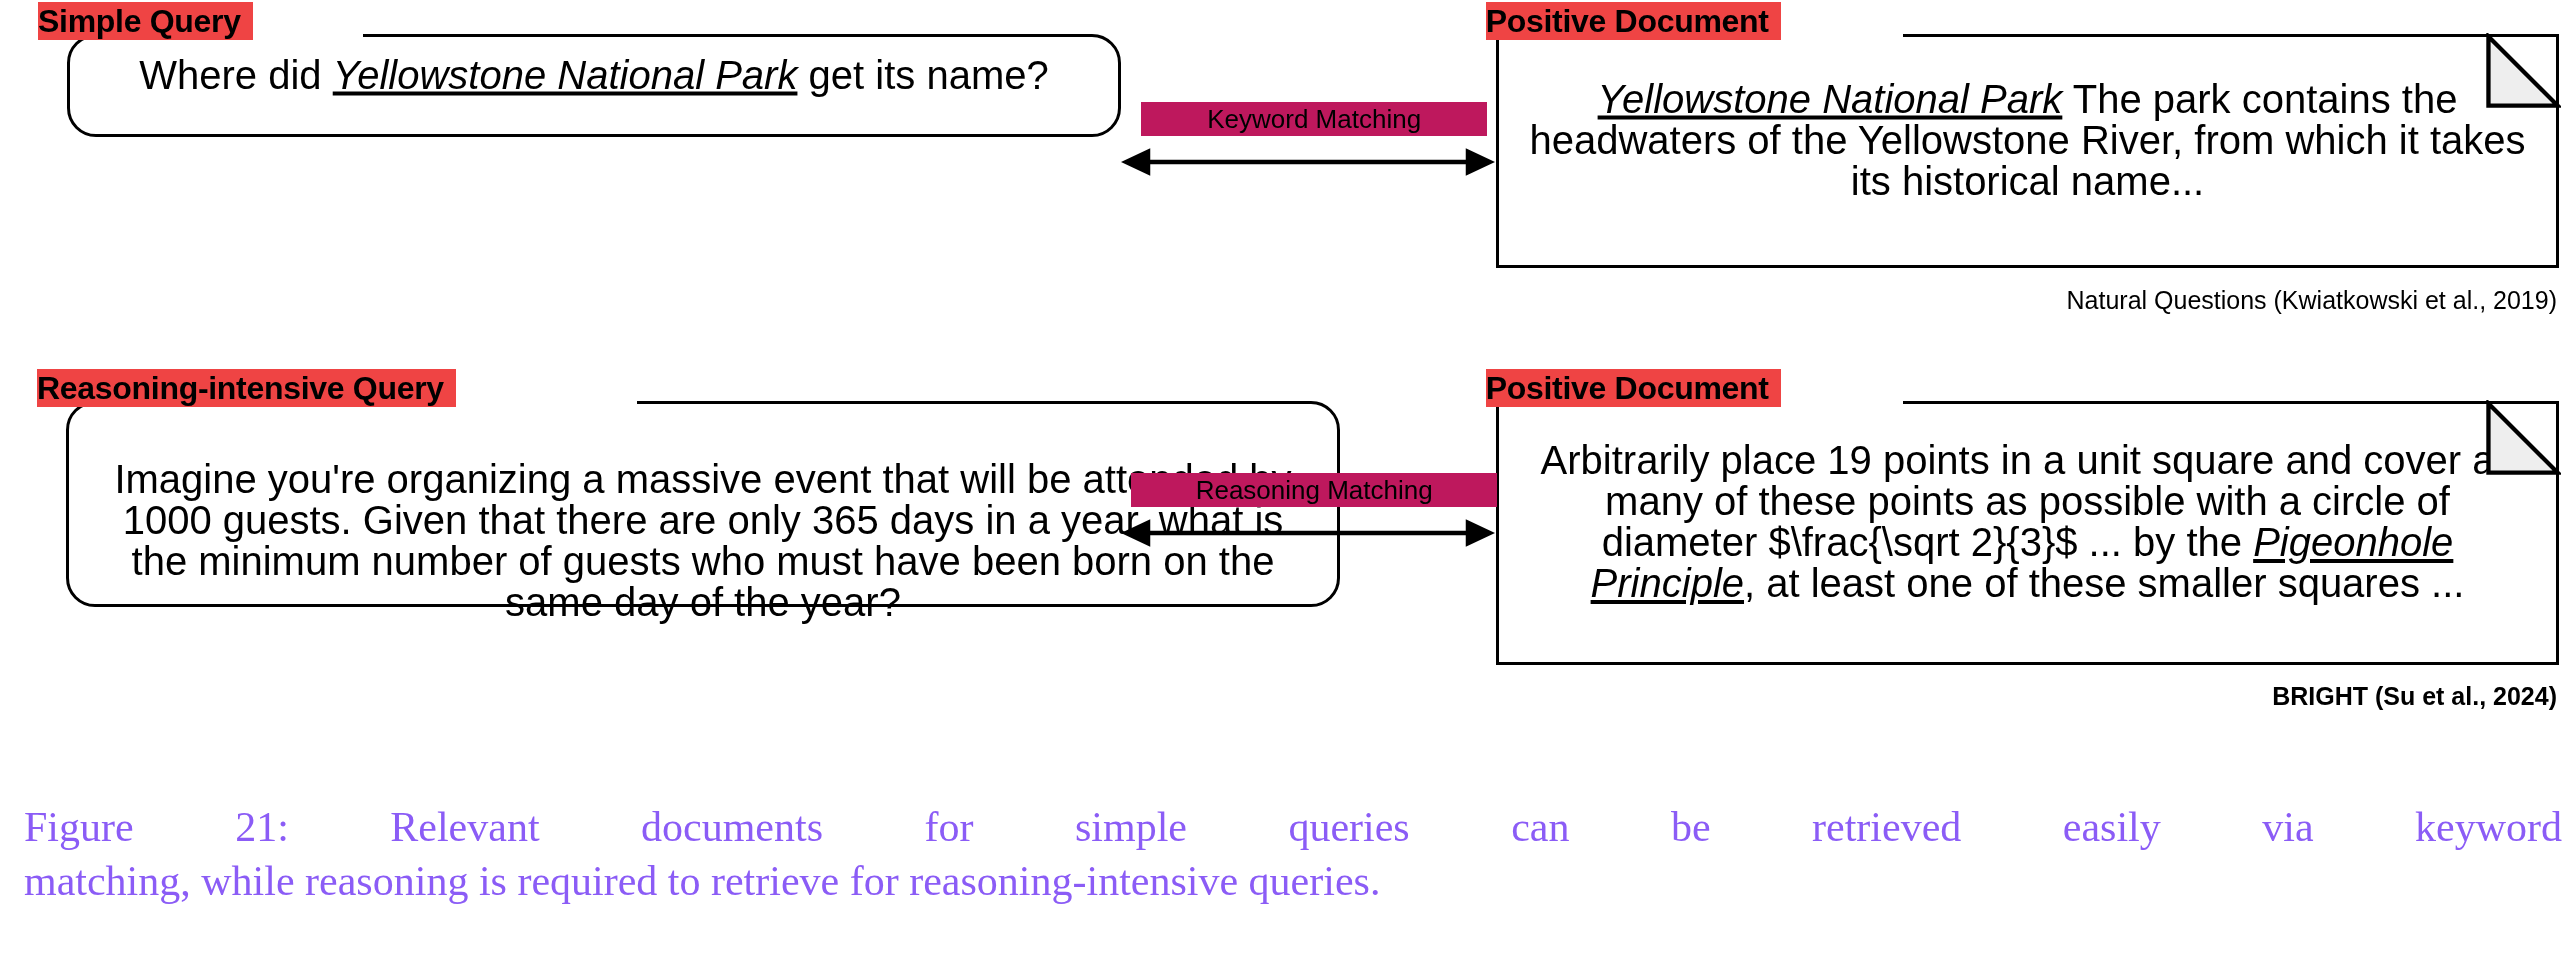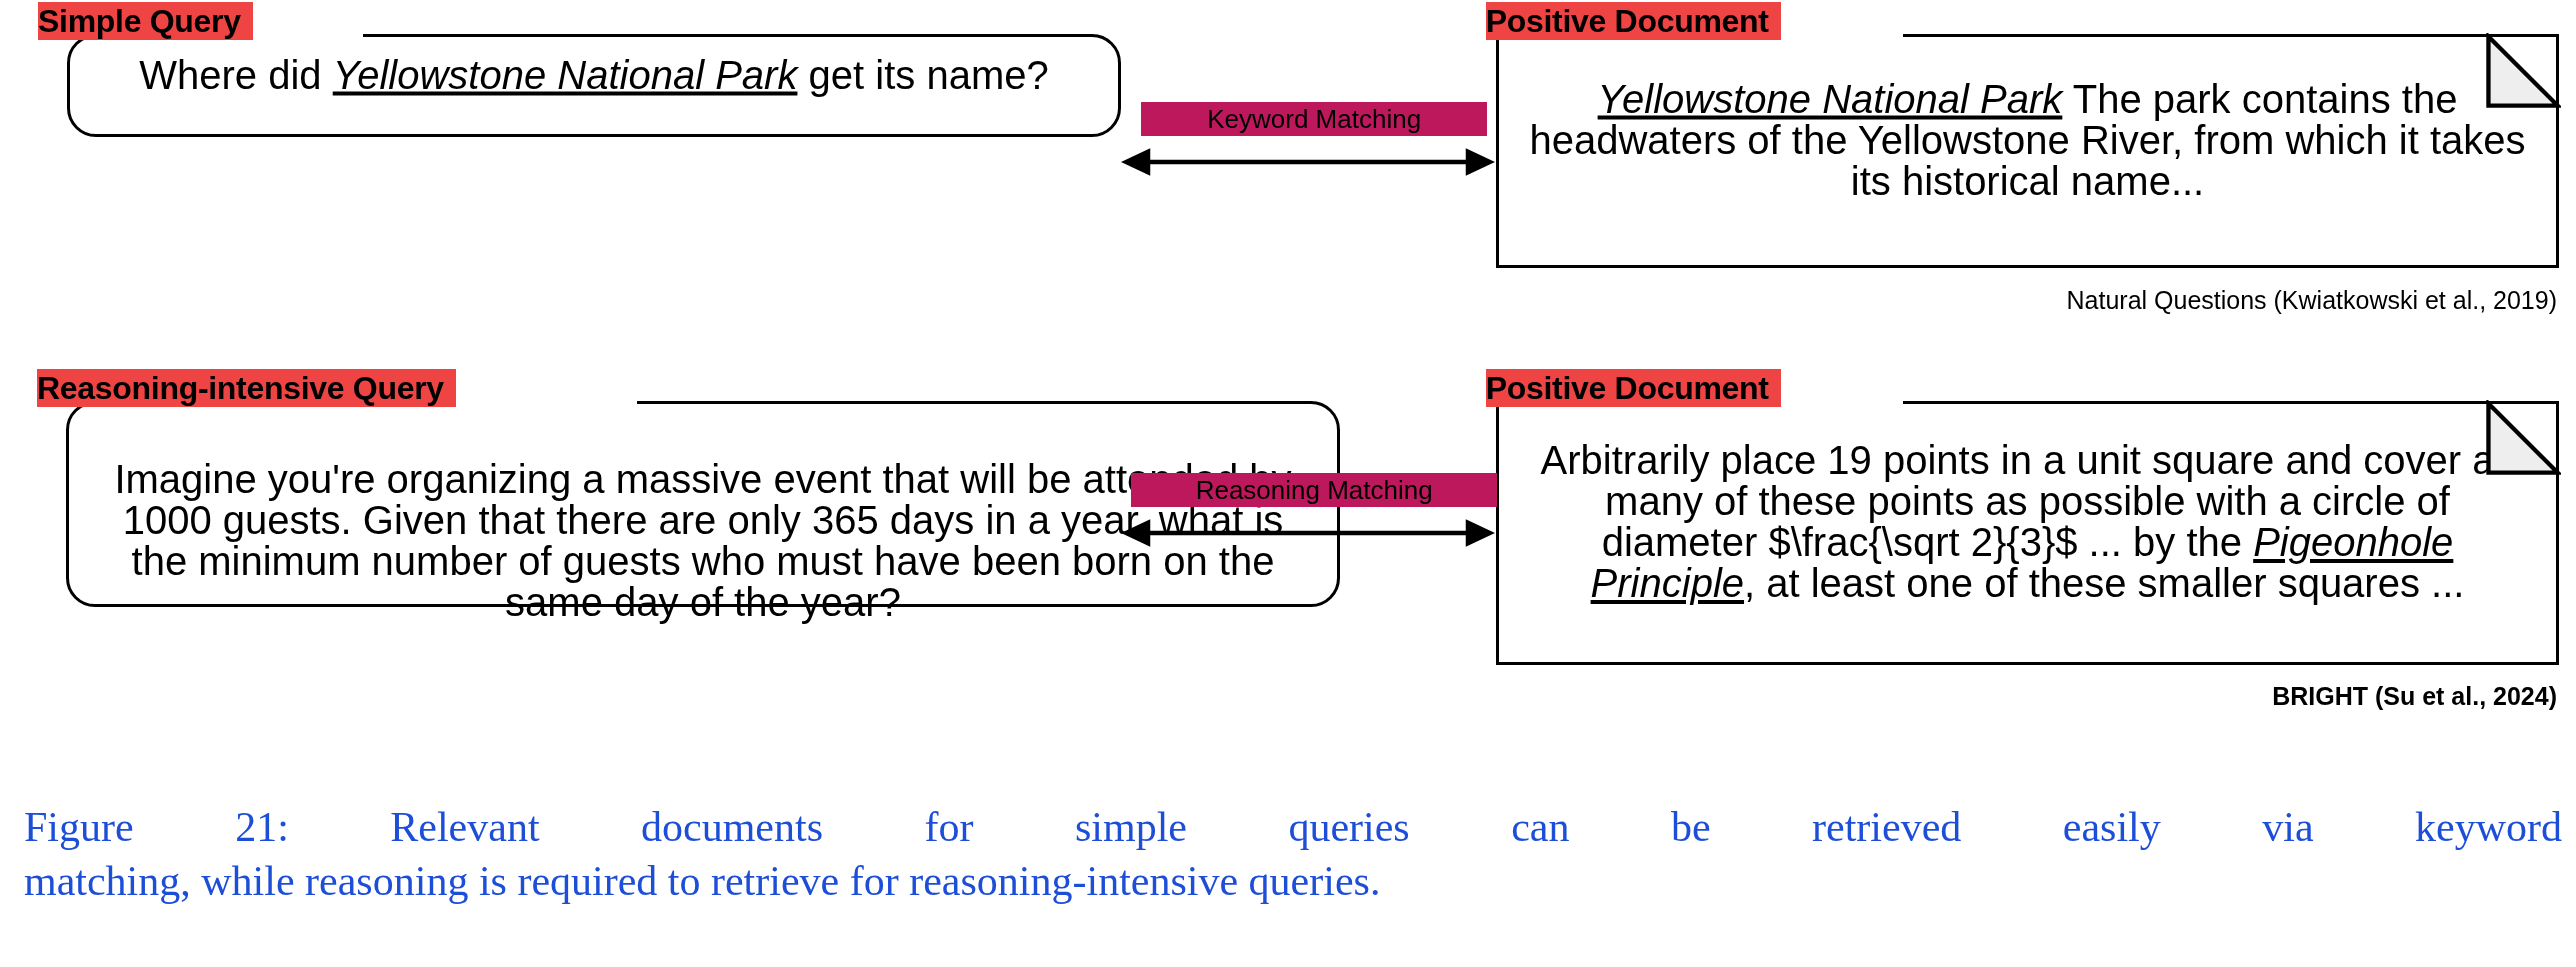--- a/index.html
+++ b/index.html
@@ -120,21 +120,21 @@
   .caption {
     position: absolute;
     left: 24px;
     top: 800px;
     width: 2538px;
     font-family: "Liberation Serif", serif;
     font-size: 42px;
     line-height: 54px;
     text-align: justify;
     text-align-last: justify;
-    color: #1d4ed8;
+    color: #8b5cf6;
   }
   .caption .cap-line {
     display: block;
   }
   .caption .cap-line.last {
     text-align-last: left;
   }
 </style>
 </head>
 <body>

